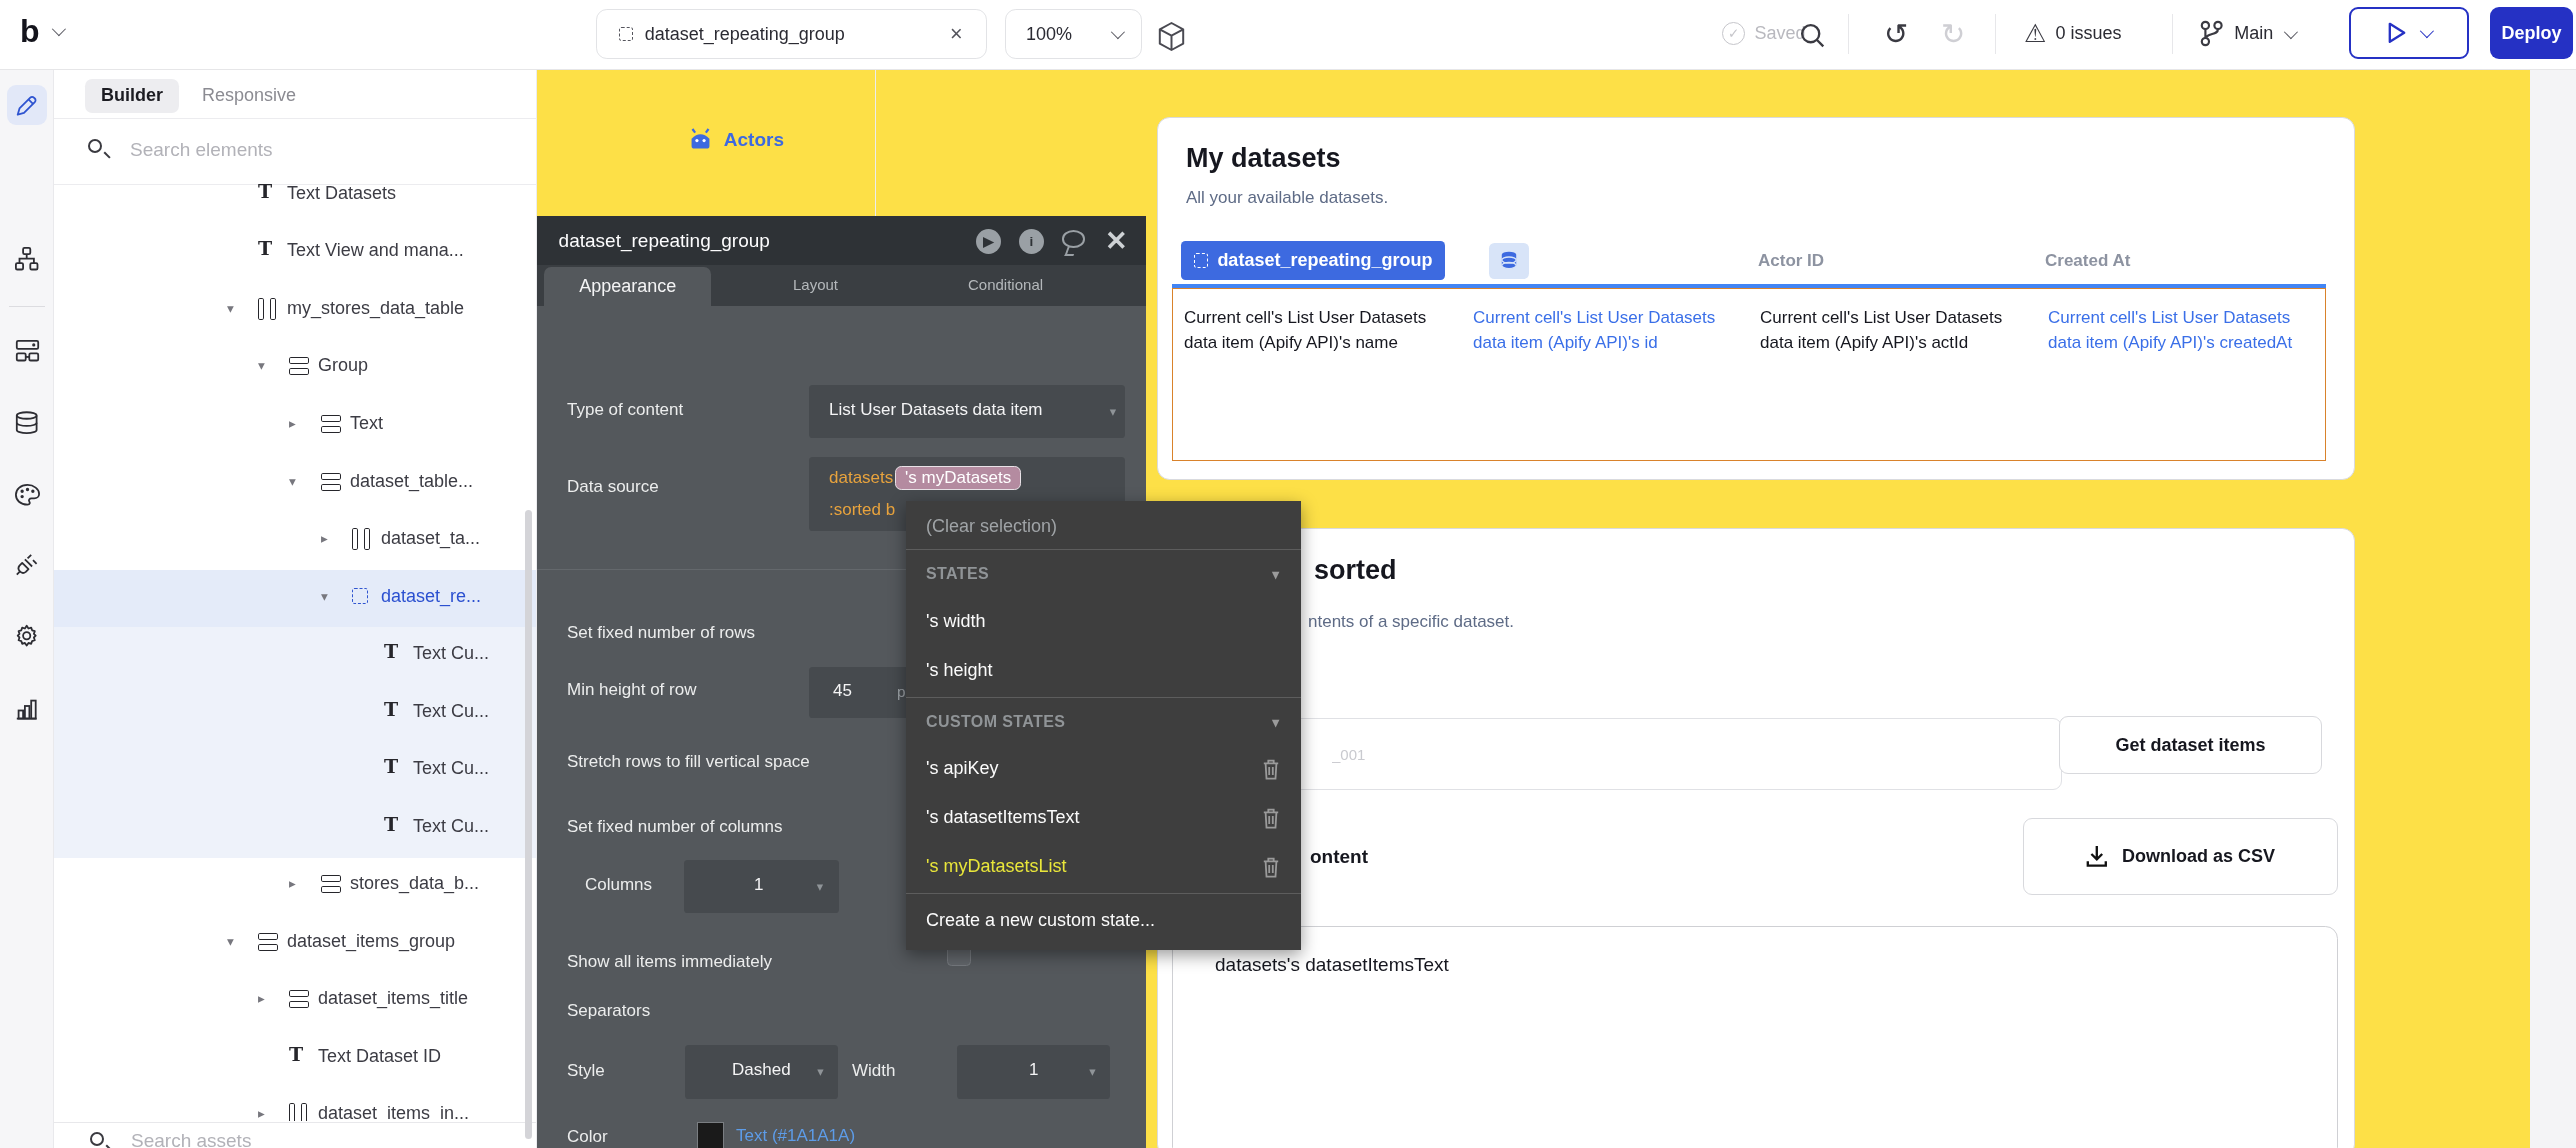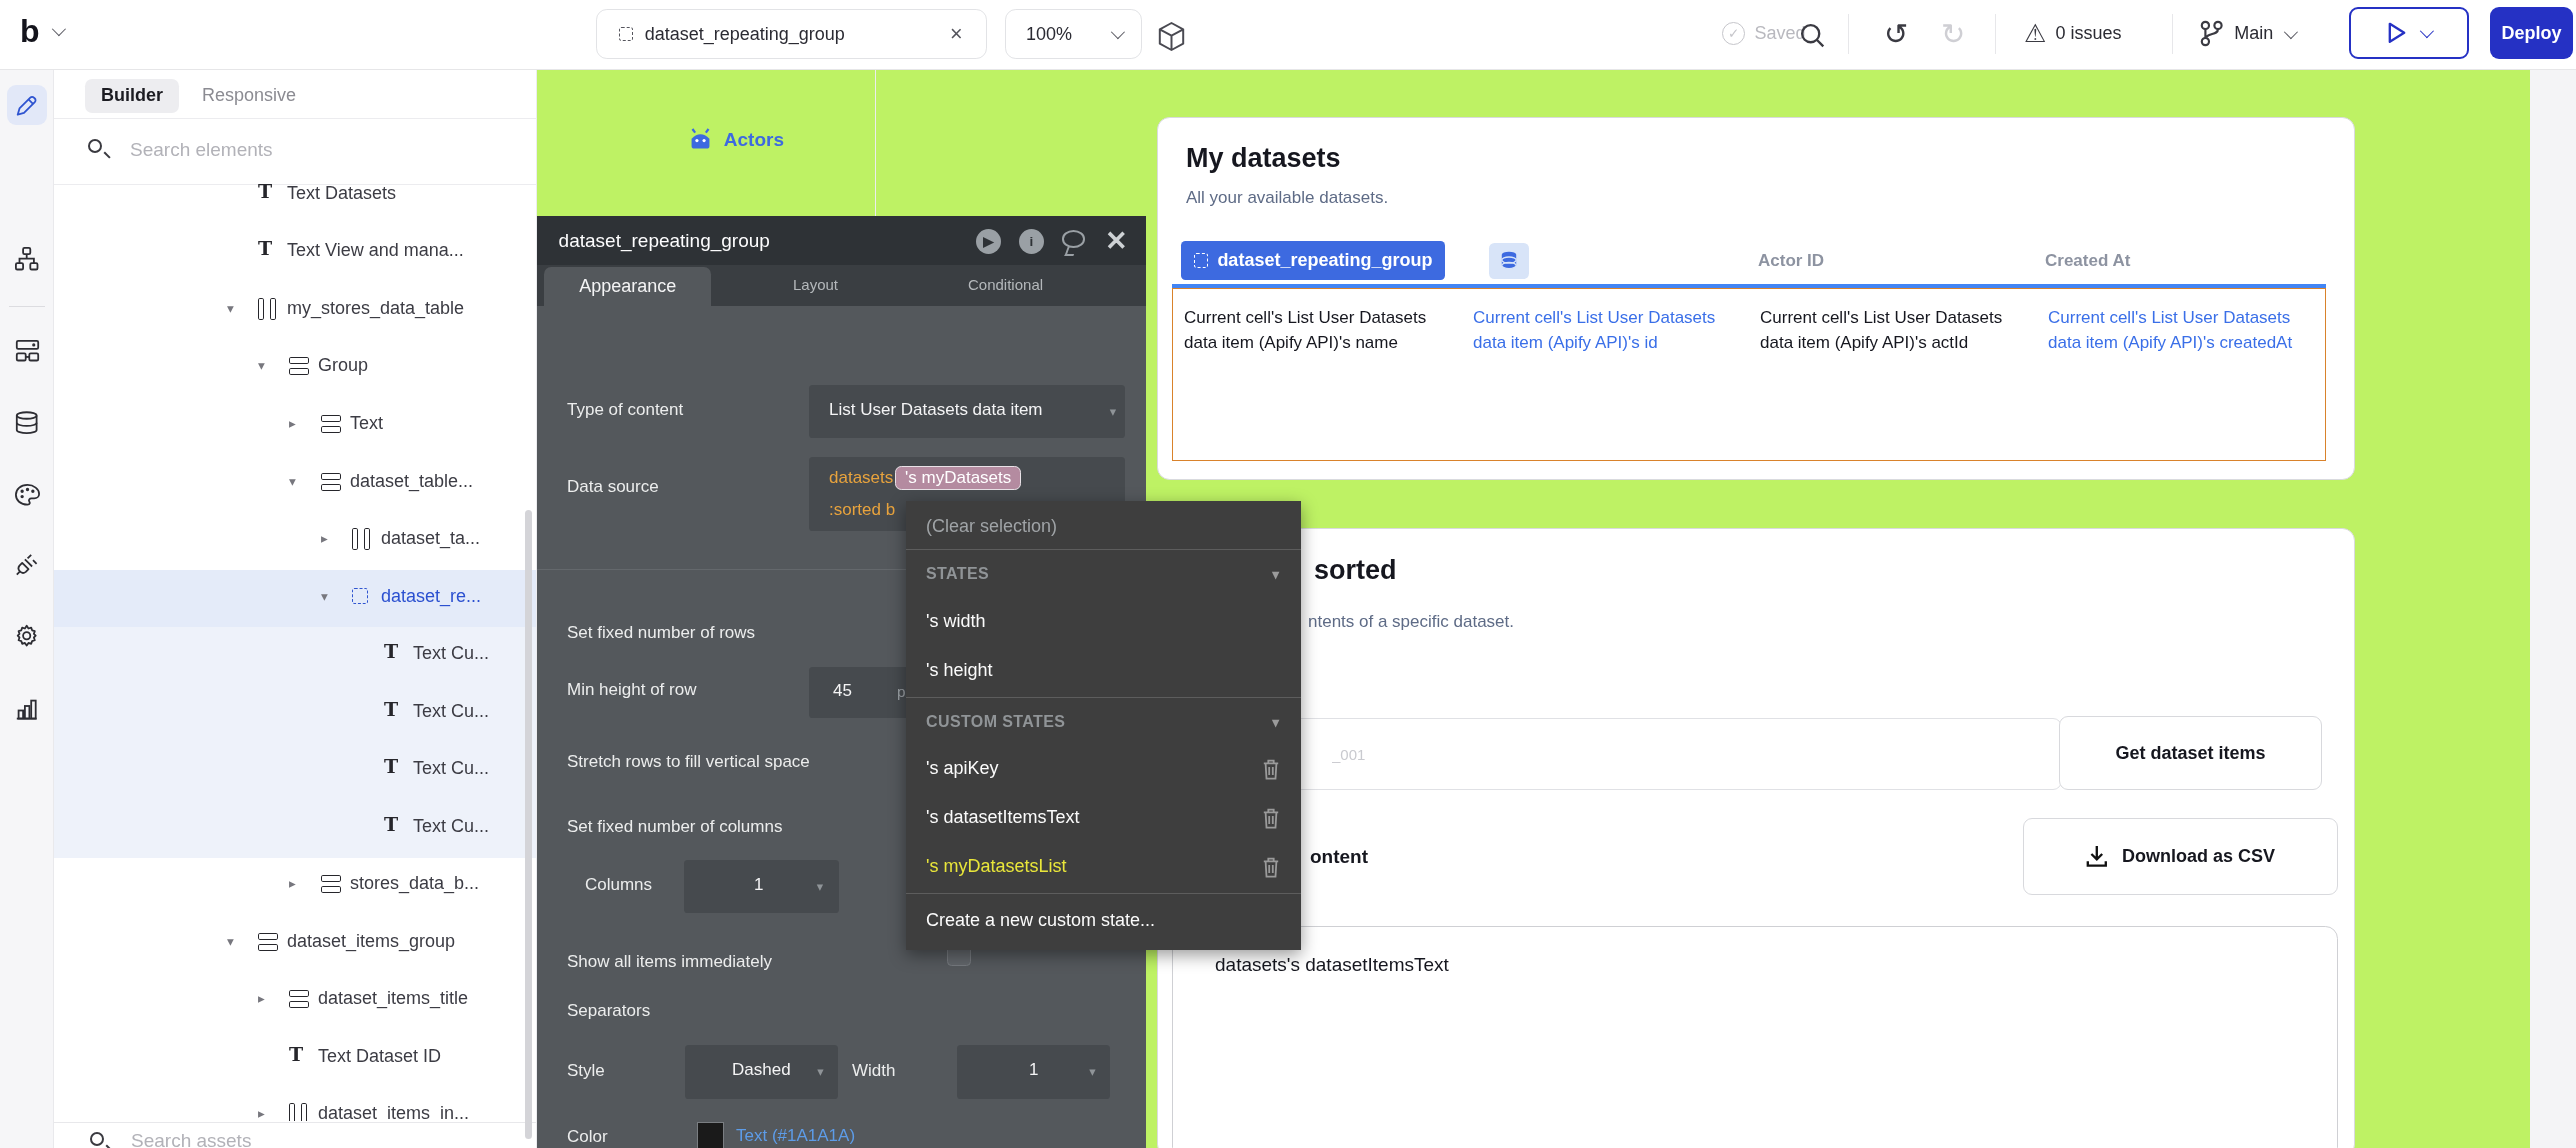--- a/index.html
+++ b/index.html
@@ -35,21 +35,21 @@
   .trow .lbl{position:absolute;top:16px;font-size:18px;color:#3c3c44;white-space:nowrap;}
   .trow .caret{position:absolute;top:18px;font-size:13.5px;color:#77777e;}
   .icon-T{position:absolute;top:12.6px;font-family:"DejaVu Serif",serif;font-weight:bold;font-size:19px;color:#26262b;}
   .ic-rows{position:absolute;top:18px;width:20px;height:18px;display:flex;flex-direction:column;justify-content:space-between;}
   .ic-rows i{height:7.2px;border:1.8px solid #26262b;border-radius:1.8px;}
   .ic-cols{position:absolute;top:16px;width:18px;height:21.6px;display:flex;justify-content:space-between;}
   .ic-cols i{width:6.3px;border:1.8px solid #26262b;border-radius:1.8px;}
   .ic-rg{position:absolute;top:18px;width:16px;height:16px;border:1.8px dashed #2f54d0;border-radius:2.7px;}
   #assetsbar{position:absolute;left:0;top:1052px;width:100%;height:27px;border-top:0.9px solid #e8e8eb;background:#fff;}
   
-  #canvas{left:537px;top:70px;width:1993px;height:1079px;background:#bef264;z-index:1;}
+  #canvas{left:537px;top:70px;width:1993px;height:1079px;background:#fde047;z-index:1;}
   .card{position:absolute;background:#fff;border:1.3px solid #d9dade;border-radius:12.6px;}
   .cardtitle{font-weight:bold;font-size:27px;color:#16171f;}
   .cardsub{font-size:17px;color:#5e6b86;}
   .colhead{position:absolute;font-size:17px;font-weight:bold;color:#8d93a1;}
   .cell{position:absolute;font-size:17px;line-height:25px;color:#16171f;width:270px;}
   .cell.link{color:#3a6fe8;}
   .btn{position:absolute;background:#fff;border:1.3px solid #d8d9dd;border-radius:9px;display:flex;align-items:center;justify-content:center;font-size:18px;font-weight:bold;color:#16171f;}
   
   #prop{left:537px;top:216px;width:609px;height:933px;background:#54585c;z-index:5;overflow:hidden;}
   #prop-head{position:absolute;left:0;top:0;width:100%;height:49px;background:#2e3236;display:flex;align-items:center;}
@@ -133,21 +133,21 @@
           <div class="cell link" style="left: 890px; top: 187px; width: 268px;">Current cell's List User Datasets data item (Apify API)'s createdAt</div>
         </div>
     </div>
 
     <div class="card" style="left:620px;top:458px;width:1198px;height:629px;">
       <div class="abs cardtitle" style="left:777px;top:85px;"></div>
     </div>
     <div class="abs cardtitle" style="left:777px;top:485px;z-index:2;">sorted</div>
     <div class="abs cardsub" style="left:771px;top:542px;z-index:2;">ntents of a specific dataset.</div>
     <input class="abs" style="left: 701px; top: 648px; width: 824px; height: 72px; border: 1.3px solid rgb(224, 225, 229); border-radius: 9px; font-size: 15px; color: rgb(51, 51, 51); padding-left: 93px; outline: none; z-index: 2; -webkit-text-fill-color: rgb(201, 202, 207);" placeholder="_001">
-    <div class="btn" style="left:1522px;top:646px;width:263px;height:74px;z-index:2;">
+    <div class="btn" style="left:1522px;top:646px;width:263px;height:58px;z-index:2;">
       <span>Get dataset items</span>
     </div>
     <div class="btn" style="left:1486px;top:748px;width:315px;height:77px;z-index:2;gap:14.4px;">
       <span>
         <svg width="21.6" height="23.4" viewBox="0 0 24 26">
             <path d="M12 1 v14 M6 10 l6 6 6-6" stroke="#111" stroke-width="2.6" fill="none"></path>
             <path d="M2 18 v5 h20 v-5" stroke="#111" stroke-width="2.6" fill="none"></path>
           </svg>
       </span>
       <span>Download as CSV</span>

